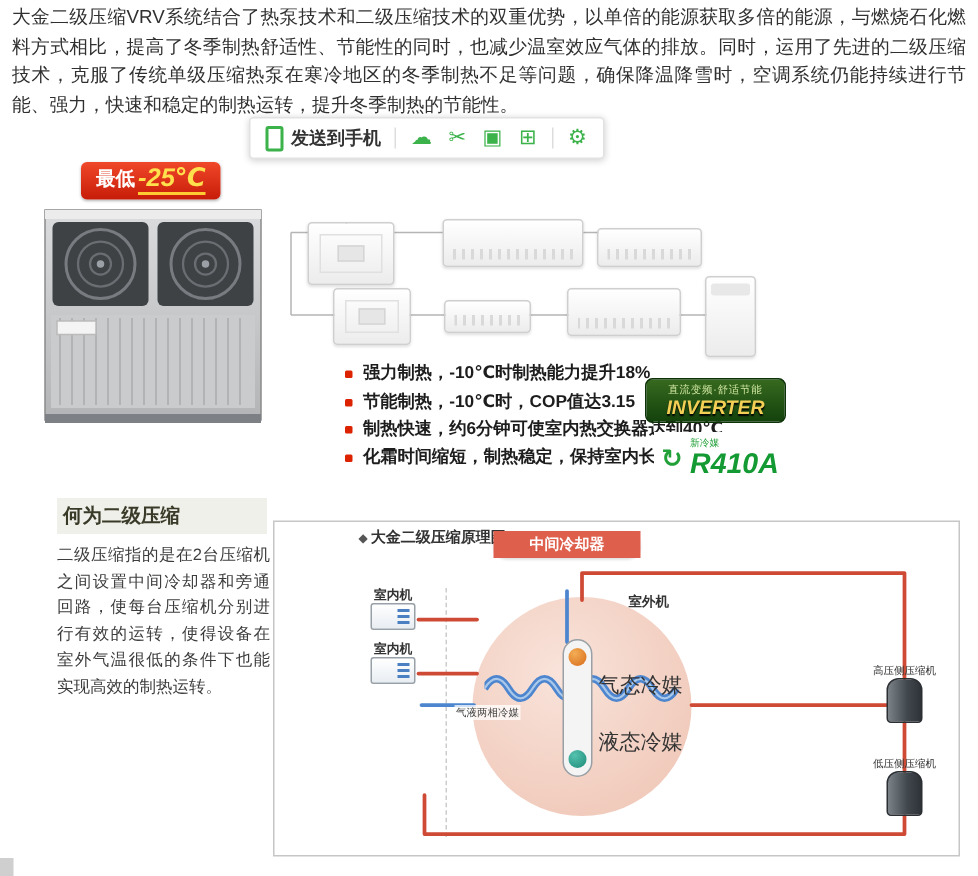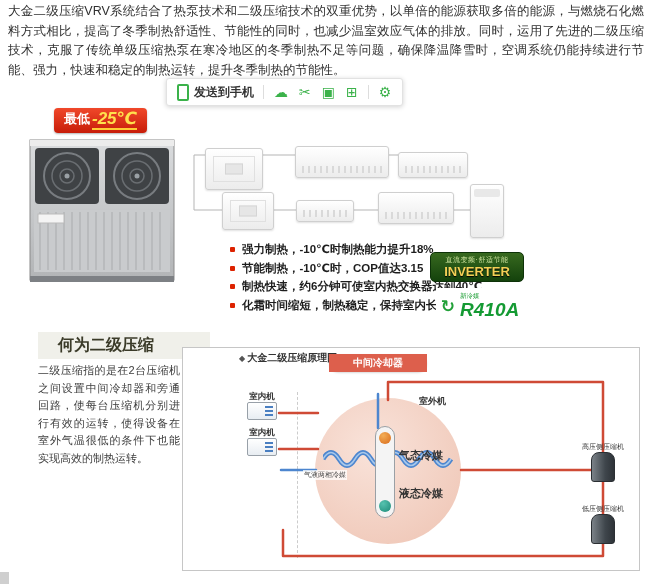--- a/index.html
+++ b/index.html
@@ -58,34 +58,34 @@
   .features{position:absolute;left:229px;top:240px;margin:0;padding:0;list-style:none;z-index:3;}
   .features li{position:relative;padding-left:13px;font-size:11.5px;font-weight:600;color:#1d1d1d;
                line-height:18.5px;white-space:nowrap;}
   .features li::before{content:"";position:absolute;left:1px;top:7px;width:5px;height:5px;
                        background:#dd2200;border-radius:1px;}
 
   
   .inv-badge{position:absolute;left:430px;top:252px;width:92px;text-align:center;padding:2px 0 3px;
              background:linear-gradient(180deg,#37691f,#14420c);border:1px solid #0d3208;border-radius:5px;z-index:3;}
   .inv-top{font-size:7px;color:#cfe6a0;letter-spacing:.5px;}
-  .inv-main{font-size:13px;font-weight:bold;color:#f3d055;line-height:13px;
+  .inv-main{font-size:13px;font-weight:bold;font-style:italic;color:#f3d055;line-height:13px;
             text-shadow:0 1px 1px #000;}
 
   
   .r410-badge{position:absolute;left:436px;top:288px;width:88px;height:36px;background:#fff;
               display:flex;align-items:center;justify-content:center;gap:5px;z-index:3;}
   .r-arrow{color:#21a038;font-size:17px;font-weight:bold;font-family:"DejaVu Sans",sans-serif;}
   .r-col{display:flex;flex-direction:column;line-height:1;}
   .r-top{font-size:6.5px;color:#21a038;}
   .r-main{font-size:19px;font-weight:bold;font-style:italic;color:#149a33;}
 
   
-  .sec-title{position:absolute;left:38px;top:332px;width:132px;font-size:16px;font-weight:bold;
-             color:#3a3a28;background:#f0f0ea;padding:3px 20px;}
+  .sec-title{position:absolute;left:38px;top:332px;width:132px;font-size:13px;font-weight:bold;
+             color:#3a3a28;background:#f0f0ea;padding:3px 4px;}
   .sec-body{position:absolute;left:38px;top:362px;width:142px;margin:0;font-size:11px;line-height:17.5px;
             color:#3d3d3d;text-align:justify;}
 
   
   .diagram{position:absolute;left:182px;top:347px;width:456px;height:222px;border:1px solid #c6c6c6;
            background:#fff;}
   .diagram *{box-sizing:border-box;}
   .dg-title{position:absolute;left:56px;top:3px;font-size:10px;font-weight:bold;color:#333;z-index:4;}
   .dg-title .bullet{font-size:8px;color:#555;margin-right:2px;}
   .circle{position:absolute;left:132px;top:50px;width:146px;height:146px;border-radius:50%;
@@ -110,21 +110,21 @@
              background:repeating-linear-gradient(180deg,#4a7fc1 0 2px,transparent 2px 4px);}
   .ind1{top:43px;} .ind2{top:79px;}
 
   .outdoor-lbl{position:absolute;left:236px;top:47px;font-size:9px;font-weight:bold;color:#333;z-index:4;}
 
   .capsule{position:absolute;left:192px;top:78px;width:20px;height:92px;background:#f4f4f4;
            border:1px solid #9aa0a5;border-radius:10px;z-index:3;}
   .ball{position:absolute;left:3px;width:12px;height:12px;border-radius:50%;}
   .ball-gas{top:5px;background:radial-gradient(circle at 35% 30%,#f3ad55,#d86a1a);}
   .ball-liq{bottom:5px;background:radial-gradient(circle at 35% 30%,#55c2af,#1d8a78);}
-  .gas-lbl,.liq-lbl{position:absolute;left:216px;font-size:11px;font-weight:bold;color:#333;z-index:4;white-space:nowrap;}
+  .gas-lbl,.liq-lbl{position:absolute;left:216px;font-size:14px;font-weight:normal;color:#333;z-index:4;white-space:nowrap;}
   .gas-lbl{top:100px;} .liq-lbl{top:138px;}
   .phase-lbl{position:absolute;left:120px;top:122px;font-size:7px;color:#444;background:rgba(255,255,255,.75);
              padding:0 1px;z-index:4;white-space:nowrap;}
 
   .comp{position:absolute;width:24px;height:30px;border-radius:8px 8px 3px 3px;
         background:linear-gradient(90deg,#7b8288,#3f464c 60%,#2e3338);z-index:3;border:1px solid #2b2f33;}
   .comp1{left:408px;top:104px;} .comp2{left:408px;top:166px;}
   .comp-lbl{position:absolute;width:70px;font-size:7px;color:#333;text-align:center;z-index:4;white-space:nowrap;}
   .hp-lbl{left:385px;top:94px;} .lp-lbl{left:385px;top:156px;}
 

